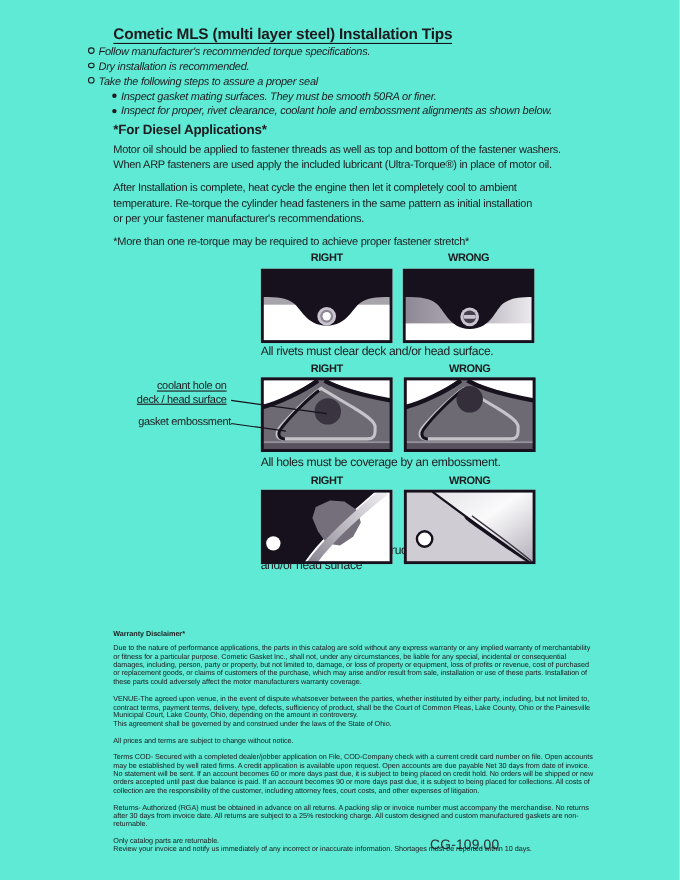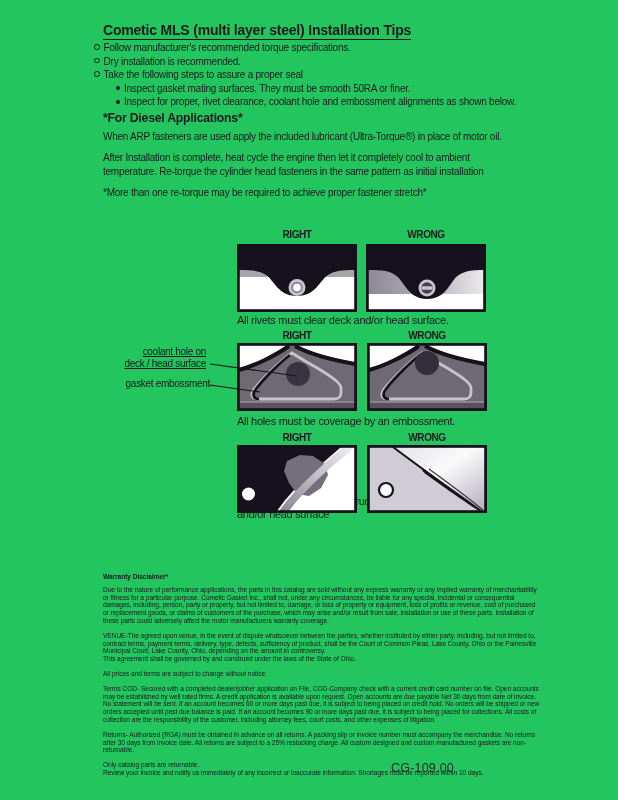--- a/index.html
+++ b/index.html
@@ -1,28 +1,28 @@
 <!DOCTYPE html>
 <html><head>
 <meta charset="utf-8">
 <style>
   html,body{margin:0;padding:0;background:#ffffff;}
   .page{
-    position:relative;width:618px;height:800px;background:#22c55e;overflow:hidden;
+    position:relative;width:618px;height:800px;background:#5eead4;overflow:hidden;
     font-family:"Liberation Sans","DejaVu Sans",sans-serif;color:#1c1a1e;
   }
   .abs{position:absolute;}
   .nowrap{white-space:nowrap;}
 
   
   .title{left:103px;top:22px;font-size:14px;font-weight:bold;letter-spacing:-0.2px;}
   .title .ul{display:inline-block;border-bottom:1.6px solid #17151a;padding-bottom:1px;}
 
   
-  .bullets{left:94px;top:41px;font-size:10px;letter-spacing:-0.25px;line-height:13.6px;}
+  .bullets{left:80px;top:41px;font-size:10px;letter-spacing:-0.25px;line-height:13.6px;font-style:italic;}
   .brow{white-space:nowrap;}
   .brow.sub{padding-left:22px;}
   .mk{display:inline-block;vertical-align:1.5px;margin-right:4px;}
   .mk-open{width:3.6px;height:3.6px;border:1px solid #1c1a1e;border-radius:50%;}
   .mk-fill{width:4px;height:4px;background:#1c1a1e;border-radius:50%;}
 
   
   .diesel{left:103px;top:111px;font-size:10px;letter-spacing:-0.25px;line-height:14px;}
   .diesel .h{font-size:12.2px;font-weight:bold;letter-spacing:-0.2px;line-height:14px;}
   .diesel .p{margin-top:7px;}
@@ -57,25 +57,27 @@
     <div class="brow"><span class="mk mk-open"></span><span>Follow manufacturer's recommended torque specifications.</span></div>
     <div class="brow"><span class="mk mk-open"></span><span>Dry installation is recommended.</span></div>
     <div class="brow"><span class="mk mk-open"></span><span>Take the following steps to assure a proper seal</span></div>
     <div class="brow sub"><span class="mk mk-fill"></span><span>Inspect gasket mating surfaces.  They must be smooth 50RA or finer.</span></div>
     <div class="brow sub"><span class="mk mk-fill"></span><span>Inspect for proper, rivet clearance, coolant hole and embossment alignments as shown below.</span></div>
   </div>
 
   <div class="abs diesel">
     <div class="h">*For Diesel Applications*</div>
     <div class="p first">
+      <div class="nowrap">Motor oil should be applied to fastener threads as well as top and bottom of the fastener washers.</div>
       <div class="nowrap">When ARP fasteners are used apply the included lubricant (Ultra-Torque®) in place of motor oil.</div>
     </div>
     <div class="p">
       <div class="nowrap">After Installation is complete, heat cycle the engine then let it completely cool to ambient</div>
       <div class="nowrap">temperature. Re-torque the cylinder head fasteners in the same pattern as initial installation</div>
+      <div class="nowrap">or per your fastener manufacturer's recommendations.</div>
     </div>
     <div class="p">*More than one re-torque may be required to achieve proper fastener stretch*</div>
   </div>
 
   <div class="abs fig-h" style="left:237px;top:229px;">RIGHT</div>
   <div class="abs fig-h" style="left:366px;top:229px;">WRONG</div>
 
   <div class="abs fig-box" style="left:237px;top:244px;">
     <svg width="120" height="68" viewBox="0 0 120 68">
       <rect width="120" height="68" fill="#ffffff"></rect>

